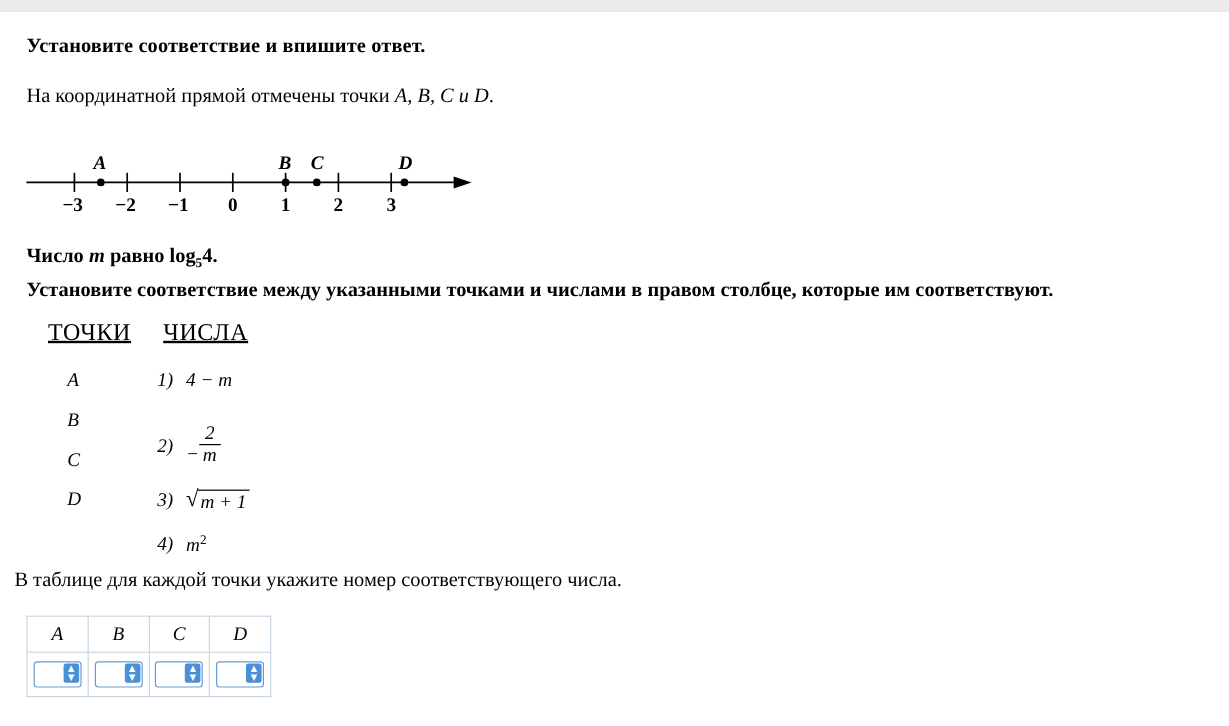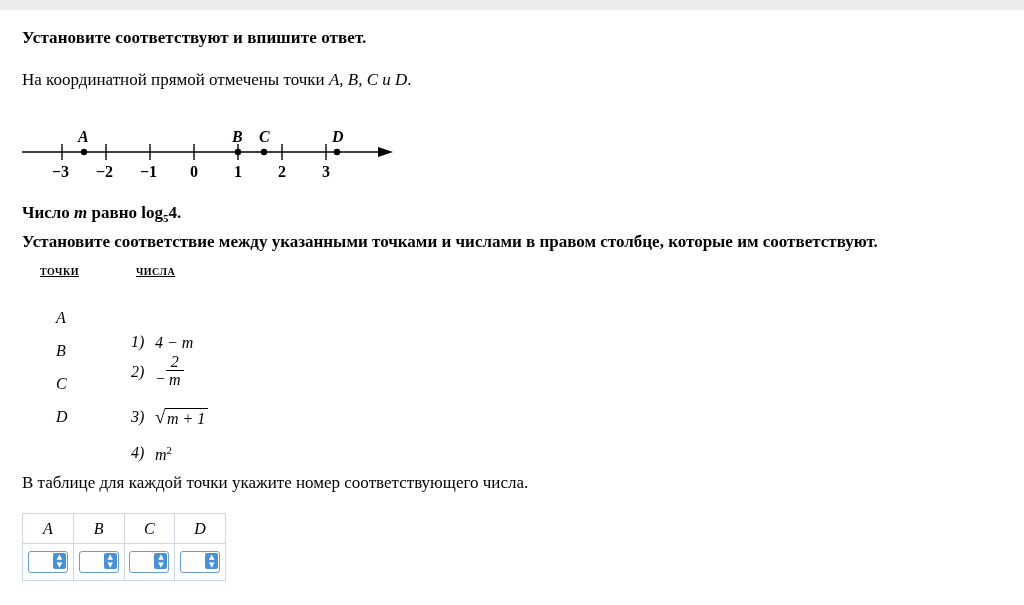--- a/index.html
+++ b/index.html
@@ -69,22 +69,22 @@
     left: 22px;
     font-size: 17px;
     font-weight: bold;
   }
   #m-line { top: 193px; }
   #match-line { top: 222px; text-align: right; }
 
   
   .colhead {
     position: absolute;
-    font-weight: bold;
-    font-size: 10px;
+    font-weight: normal;
+    font-size: 20px;
     text-decoration: underline;
     letter-spacing: 0.5px;
   }
   #head-points { left: 40px; top: 256px; }
   #head-numbers { left: 136px; top: 256px; }
 
   .pt-item {
     position: absolute;
     left: 56px;
     font-style: italic;
@@ -134,21 +134,21 @@
     border-top: 1px solid #000;
     padding: 1px 3px 0 2px;
     font-size: 16px;
     text-align: right;
   }
   sup { font-size: 11px; }
   sub { font-size: 11px; }
 
   .bottom-text {
     position: absolute;
-    left: 22px;
+    left: 12px;
     top: 463px;
     font-size: 17px;
   }
 
   
   #anstable {
     position: absolute;
     left: 22px;
     top: 503px;
     width: 204px;
@@ -195,21 +195,21 @@
   .spin .btns .up { display: block; height: 8px; }
   .spin .btns .dn { display: block; height: 8px; }
 </style>
 </head>
 <body>
 
 <div id="topbar"></div>
 
 <div id="page">
 
-  <div class="title">Установите соответствуют и впишите ответ.</div>
+  <div class="title">Установите соответствие и впишите ответ.</div>
 
   <div class="intro">
     <span>На координатной прямой отмечены точки </span><span class="it">A, B, C и D</span><span>.</span>
   </div>
 
   <div id="numline">
     <svg width="420" height="70" viewBox="0 0 420 70">
 
       <line x1="12" y1="32" x2="370" y2="32" stroke="#000" stroke-width="1.4"></line>
       <polygon points="368,27 383,32 368,37" fill="#000"></polygon>
@@ -248,21 +248,21 @@
   <div class="mtext" id="match-line">Установите соответствие между указанными точками и числами в правом столбце, которые им соответствуют.</div>
 
   <div class="colhead" id="head-points">ТОЧКИ</div>
   <div class="colhead" id="head-numbers">ЧИСЛА</div>
 
   <div class="pt-item" style="top:299px;">A</div>
   <div class="pt-item" style="top:332px;">B</div>
   <div class="pt-item" style="top:365px;">C</div>
   <div class="pt-item" style="top:398px;">D</div>
 
-  <div class="num-item" style="top:299px;margin-top:24px;">
+  <div class="num-item" style="top:299px;">
     <span class="num-idx">1)</span><span class="num-body it">4 − m</span>
   </div>
 
   <div class="num-item" style="top:346px;">
     <span class="num-idx">2)</span><span class="num-body"><span class="it" style="display:inline-block;vertical-align:middle;position:relative;top:6px;">−</span><span class="frac"><span class="num">2</span><span class="bar"></span><span class="den">m</span></span></span>
   </div>
 
   <div class="num-item" style="top:398px;">
     <span class="num-idx">3)</span><span class="num-body"><span class="sqrt-wrap"><span class="sqrt-sym">√</span><span class="sqrt-body it">m + 1</span></span></span>
   </div>

